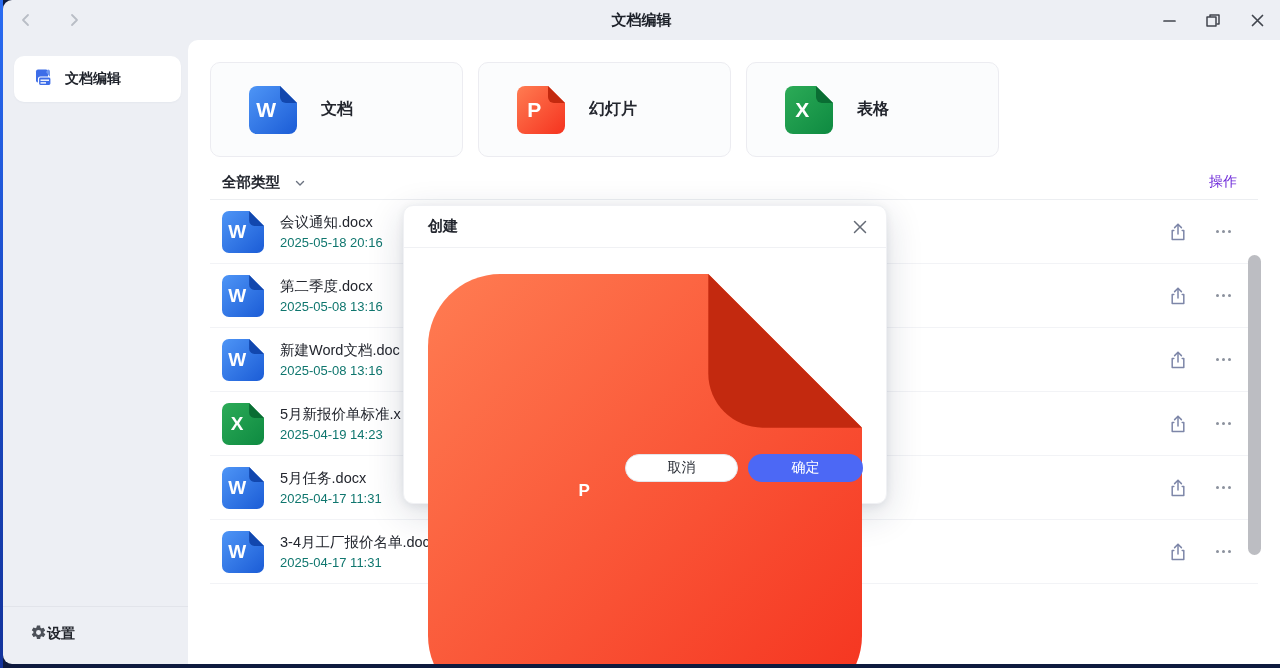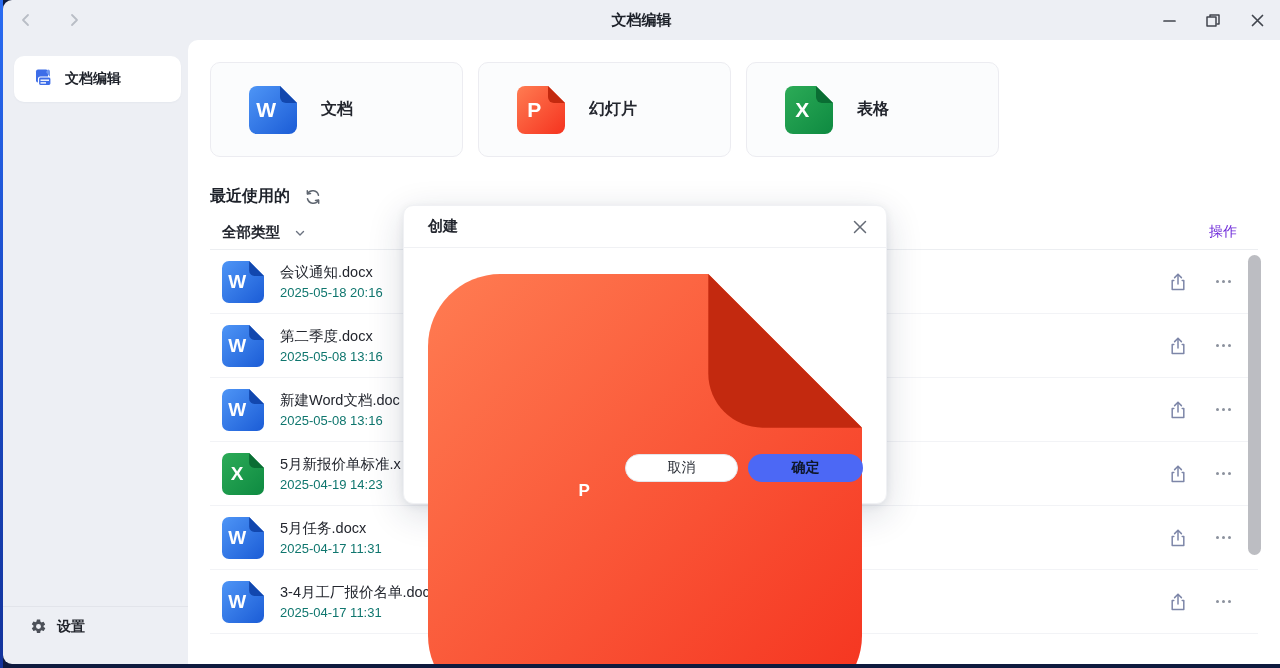--- a/index.html
+++ b/index.html
@@ -29,21 +29,21 @@
   
   .sidebar { position:absolute; left:0; top:40px; bottom:0; width:185px; }
   .side-item { position:absolute; left:11px; right:7px; top:16px; height:46px;
     background:#fff; border-radius:10px; display:flex; align-items:center;
     padding-left:20px; gap:12px; cursor:pointer;
     box-shadow:0 1px 2px rgba(30,40,80,.04); }
   .side-item-label { font-size:14px; font-weight:bold; color:#1d2129; }
   .side-divider { position:absolute; left:0; right:0; bottom:57px; height:1px;
     background:#e2e4ea; }
   .settings-row { position:absolute; left:27px; bottom:14px; height:32px;
-    display:flex; gap:10px; cursor:pointer; }
+    display:flex; align-items:center; cursor:pointer; }
   .settings-label { font-size:14px; font-weight:bold; color:#23262d; }
 
   
   .main { position:absolute; left:185px; top:40px; right:0; bottom:0;
     background:#fff; border-radius:10px 0 0 0; padding:22px 0 0 22px; }
 
   .cards { display:flex; gap:15px; }
   .create-card { width:253px; height:95px; background:#fbfcfd;
     border:1px solid #ececf1; border-radius:10px; display:flex;
     align-items:center; padding-left:38px; gap:24px; cursor:pointer; }
@@ -104,21 +104,21 @@
     cursor:pointer; }
   .modal-body { position:relative; padding:26px 24px 0 24px; }
   .modal-btns { position:absolute; right:23px; bottom:21px; display:flex;
     gap:10px; }
   .btn { height:28px; border-radius:14px; font-size:14px; cursor:pointer;
     display:flex; align-items:center; justify-content:center;
     font-family:"Liberation Sans","DejaVu Sans",sans-serif; }
   .btn-cancel { width:113px; background:#fff; border:1px solid #e3e5ea;
     color:#2a2e36; }
   .btn-confirm { width:115px; background:var(--accent,#4c68f5); border:none;
-    color:#0f172a; font-weight:bold; }
+    color:#ffffff; font-weight:normal; }
 
   .svg-stroke { stroke-linecap:round; stroke-linejoin:round; fill:none; }
 </style>
 </head>
 <body>
 
 <svg width="0" height="0" style="position:absolute">
   <defs>
     <linearGradient id="g-word" x1="0" y1="0" x2="1" y2="1">
       <stop offset="0" stop-color="#4e95f6"></stop>
@@ -221,31 +221,20 @@
     <svg viewBox="0 0 48 48">
       <path class="fbody" d="M8 0 H31 L48 17 V40 a8 8 0 0 1 -8 8 H8 a8 8 0 0 1 -8 -8 V8 a8 8 0 0 1 8 -8 Z" fill="url(#g-excel)"></path>
       <path class="fold" d="M31 0 L48 17 H37 a6 6 0 0 1 -6 -6 Z"></path>
     </svg>
     <i class="fletter">X</i>
   </span>
     <span class="create-card-label">表格</span>
   </div>
       </div>
 
-    <div class="recent-head">
-      <span class="recent-title">最近使用的</span>
-      <span class="refresh-btn">
-        <svg viewBox="0 0 18 18" class="svg-stroke" stroke="#5f6670" stroke-width="1.5">
-          <path d="M14.5 7.2 A6 6 0 0 0 3.6 5.6"></path>
-            <path d="M3.3 2.8 L3.4 5.9 L6.5 5.6"></path>
-          <path d="M3.5 10.8 A6 6 0 0 0 14.4 12.4"></path>
-            <path d="M14.7 15.2 L14.6 12.1 L11.5 12.4"></path>
-        </svg>
-      </span>
-    </div>
 
     <div class="table-head">
       <span class="filter">
         <span class="filter-label">全部类型</span>
         <svg width="12" height="12" viewBox="0 0 12 12" class="svg-stroke" stroke="#6b7280" stroke-width="1.4">
             <path d="M2.5 4.5 L6 8 L9.5 4.5"></path>
           </svg>
       </span>
       <span class="col-actions">操作</span>
     </div>

